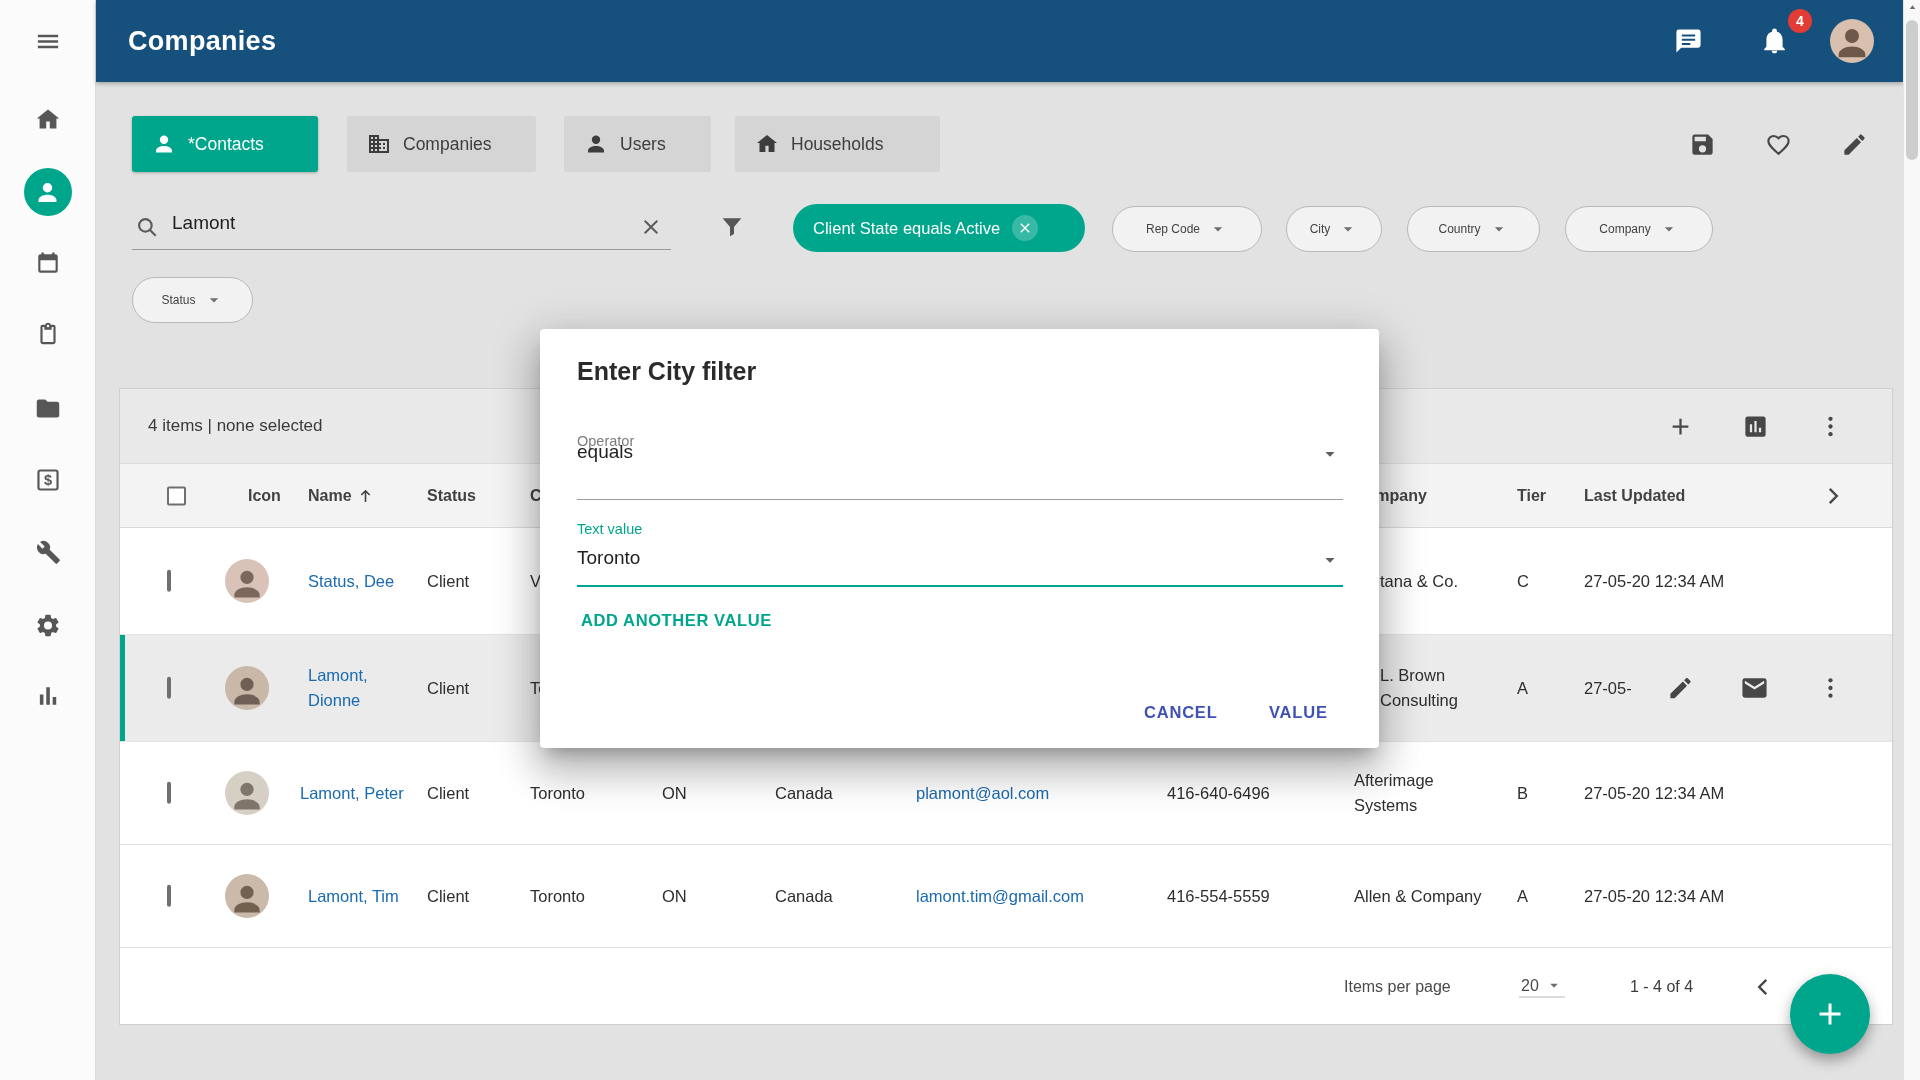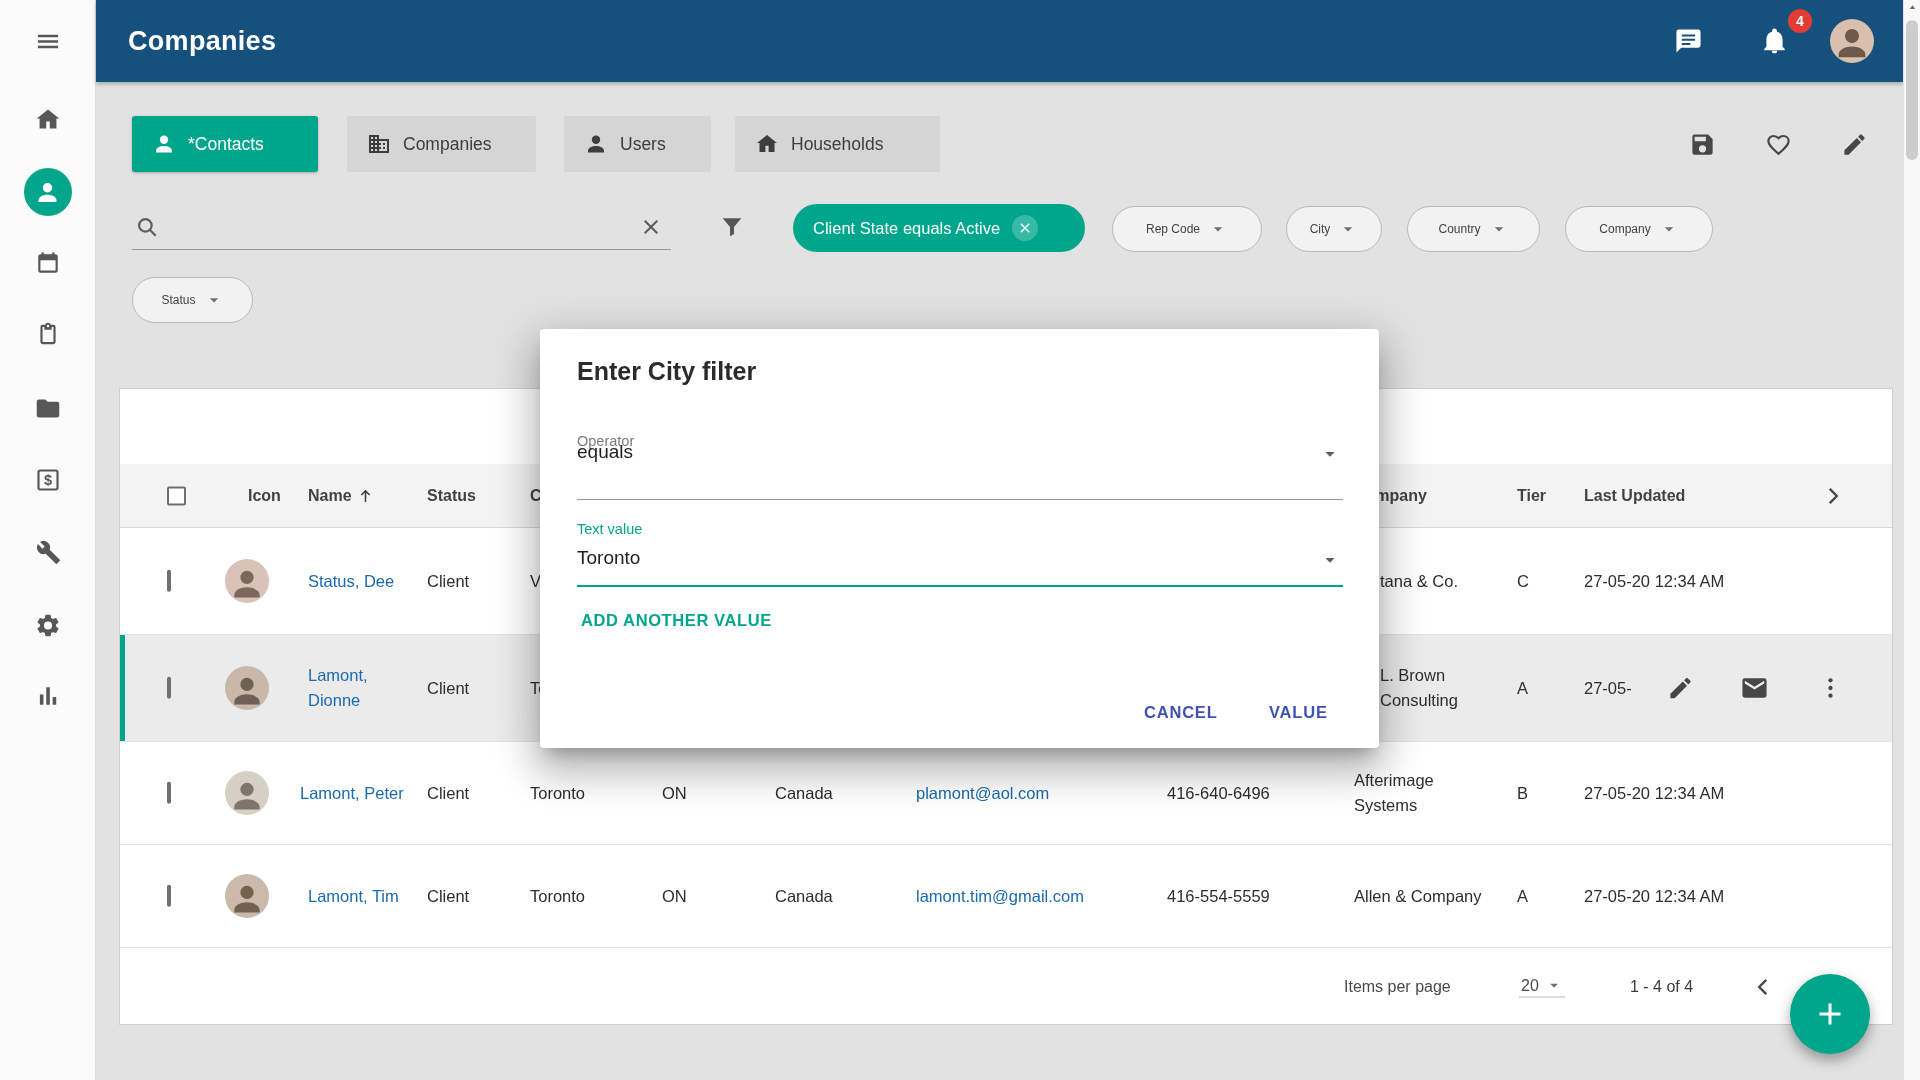--- a/index.html
+++ b/index.html
@@ -313,20 +313,21 @@
       <use href="#i-pencil"></use>
     </svg>
   </span>
 
 <div class="search-box">
   <span class="abs" style="left:2px;top:10px;color:#5c5c5c">
       <svg class="ic" width="26" height="26">
         <use href="#i-search"></use>
       </svg>
     </span>
+  <input value="Lamont" style="">
   <span class="abs" style="right:8px;top:11px;color:#5c5c5c;cursor:pointer">
       <svg class="ic" width="24" height="24">
         <use href="#i-close"></use>
       </svg>
     </span>
 </div>
 <span class="abs" style="left:718px;top:213px;color:#565656;cursor:pointer">
     <svg class="ic" width="28" height="28">
       <use href="#i-filter"></use>
     </svg>
@@ -376,20 +377,38 @@
   <span>Status</span>
   <span class="caret">
       <svg class="ic" width="20" height="20">
         <use href="#i-caret"></use>
       </svg>
     </span>
 </div>
 
 <section class="card">
 
+  <div class="toolbar">
+    <span class="summary">4 items | none selected</span>
+    <span class="tool-ic" style="left:1547px">
+        <svg class="ic" width="27" height="27">
+          <use href="#i-plus"></use>
+        </svg>
+      </span>
+    <span class="tool-ic" style="left:1622px">
+        <svg class="ic" width="27" height="27">
+          <use href="#i-chartbox"></use>
+        </svg>
+      </span>
+    <span class="tool-ic" style="left:1697px">
+        <svg class="ic" width="27" height="27">
+          <use href="#i-kebab"></use>
+        </svg>
+      </span>
+  </div>
 
   <div class="thead">
     <span class="hcell" style="left:47px">
         <span class="cb"></span>
       </span>
     <span class="hcell" style="left:128px">Icon</span>
     <span class="hcell" style="left:188px">
       <span>Name</span>
       <span style="color:#424242">
           <svg class="ic" width="19" height="19">

